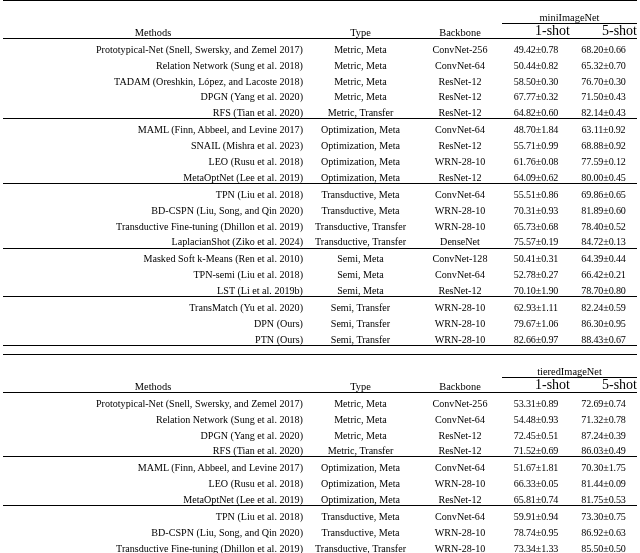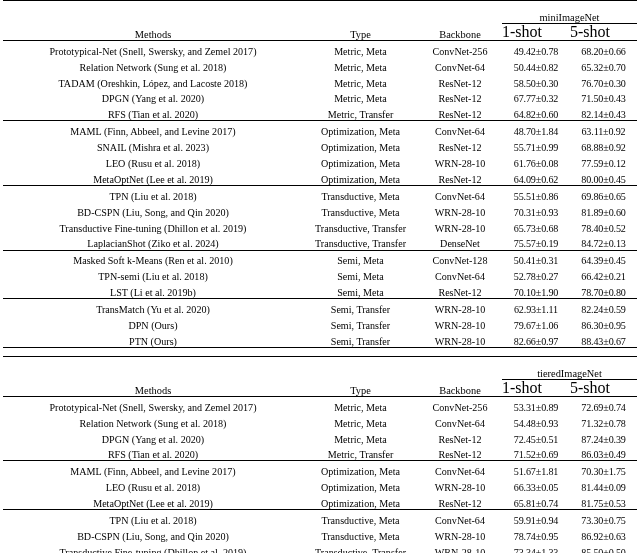--- a/index.html
+++ b/index.html
@@ -35,42 +35,42 @@
     white-space: nowrap;
   }
   
   .c-method { width: 300px; }
   .c-type   { width: 115px; }
   .c-back   { width: 84px;  }
   .c-s1     { width: 68px;  }
   .c-s5     { width: 67px;  }
 
   .cell-method {
-    text-align: center;
+    text-align: right;
     padding-left: 6px;
     height: 15.9px;
   }
   .cell-type, .cell-back, .cell-num {
     text-align: center;
     height: 15.9px;
   }
   .cell-num { letter-spacing: -0.15px; }
   .bold { font-weight: bold; }
 
   
   .hdr-main td {
     text-align: center;
     vertical-align: middle;
     height: 22px;
     font-size: 10.4px;
   }
   .hdr-sub td {
-    text-align: left;
+    text-align: right;
     height: 14px;
-    font-size: 16px;
+    font-size: 14px;
     vertical-align: bottom;
   }
   .hdr-dataset {
     text-align: center;
     font-size: 10.4px;
     height: 13px;
     vertical-align: bottom;
   }
 
   
@@ -241,21 +241,21 @@
             <td style="height: 0px; line-height: 0; font-size: 0px;"></td>
             <td style="height: 0px; line-height: 0; font-size: 0px;"></td>
             <td style="height: 0px; line-height: 0; font-size: 0px;"></td>
             <td style="height: 0px; line-height: 0; font-size: 0px;"></td>
           </tr>
           <tr>
             <td class="cell-method">Masked Soft k-Means (Ren et al. 2010)</td>
             <td class="cell-type">Semi, Meta</td>
             <td class="cell-back">ConvNet-128</td>
             <td class="cell-num">50.41±0.31</td>
-            <td class="cell-num">64.39±0.45</td>
+            <td class="cell-num">64.39±0.44</td>
           </tr>
           <tr>
             <td class="cell-method">TPN-semi (Liu et al. 2018)</td>
             <td class="cell-type">Semi, Meta</td>
             <td class="cell-back">ConvNet-64</td>
             <td class="cell-num">52.78±0.27</td>
             <td class="cell-num">66.42±0.21</td>
           </tr>
           <tr>
             <td class="cell-method">LST (Li et al. 2019b)</td>

